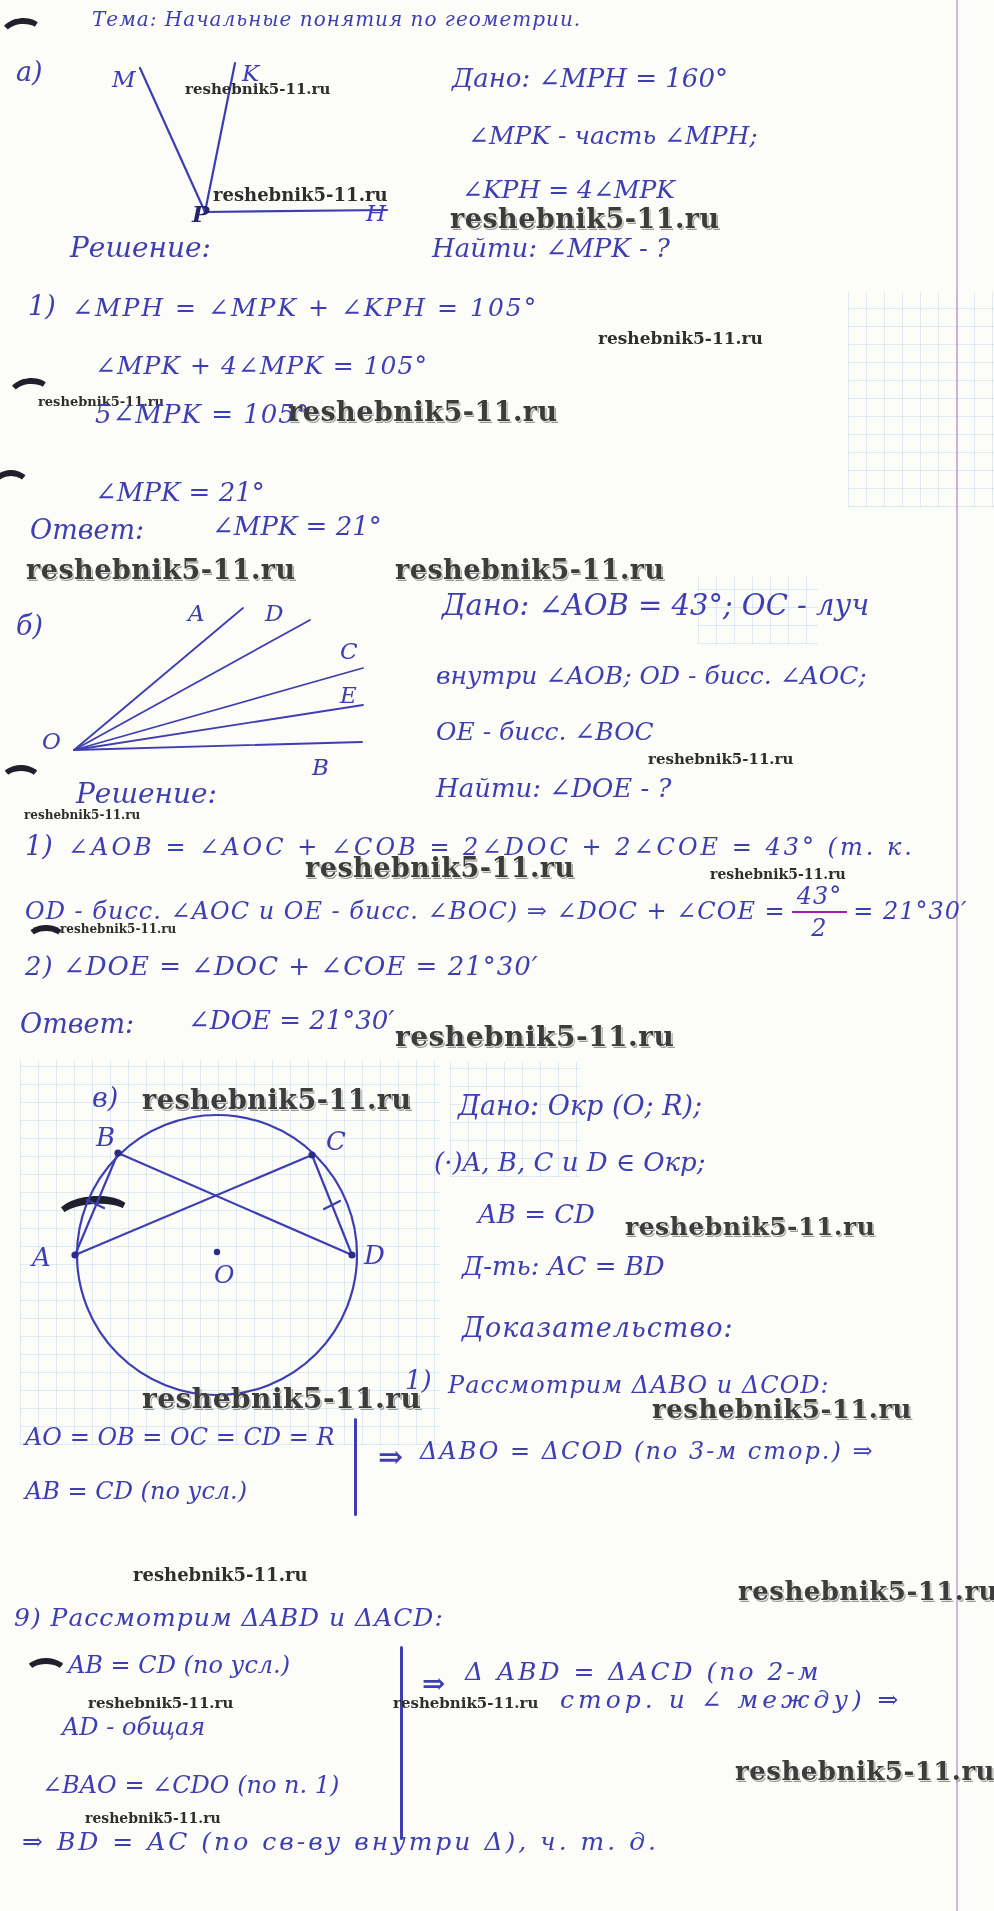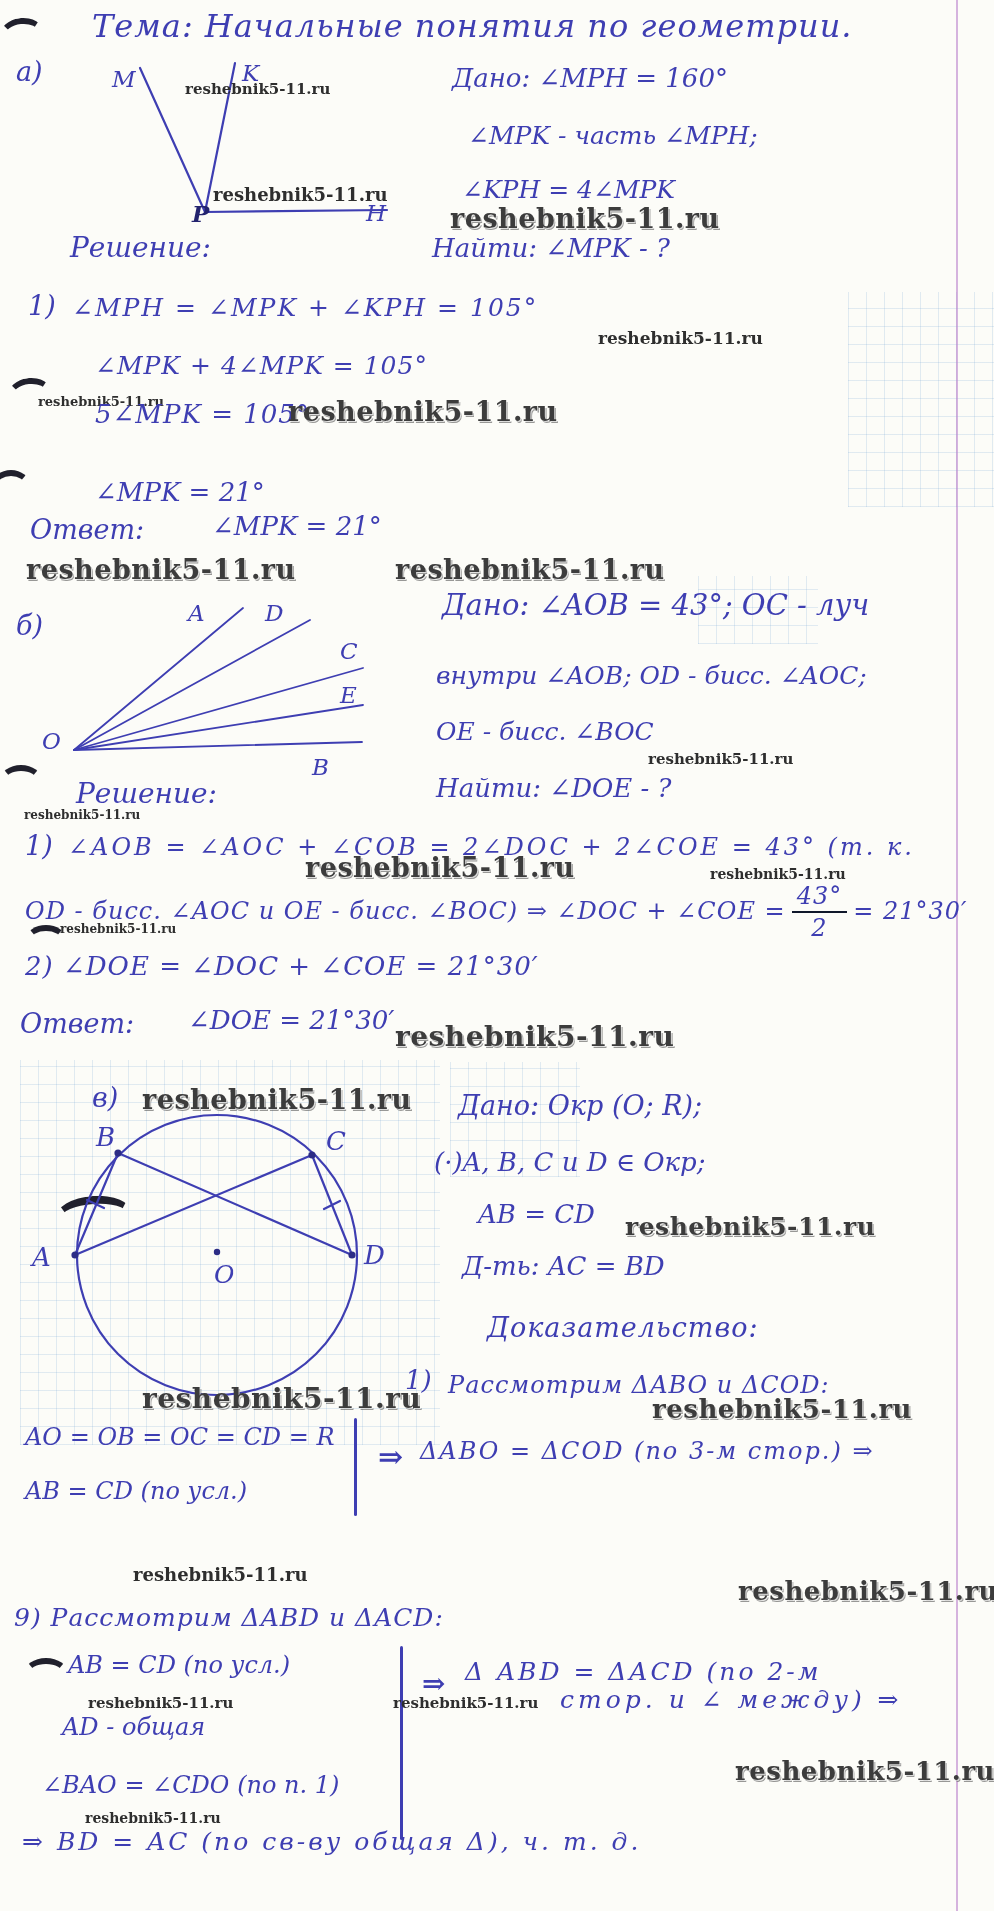--- a/index.html
+++ b/index.html
@@ -28,21 +28,21 @@
   .plabel { position:absolute; font-family:"DejaVu Serif", serif; font-style:italic;
     color:#3e3eb2; font-size:23px; white-space:nowrap; }
   .cres {
     position:absolute; border-radius:50%;
     border:5px solid transparent; border-top:6px solid #20202c;
   }
   .vbar { position:absolute; width:3px; background:#3e3eb2; border-radius:2px; }
   .mline { position:absolute; background:rgba(186,130,205,0.6); }
   .frac { display:inline-flex; flex-direction:column; align-items:center;
     line-height:1; vertical-align:middle; margin:0 6px; }
-  .frac .fnum { border-bottom:2px solid #0f172a; padding:0 5px 3px; }
+  .frac .fnum { border-bottom:2px solid #a21caf; padding:0 5px 3px; }
   .frac .fden { padding-top:3px; }
   .row { display:flex; align-items:center; }
   svg { position:absolute; overflow:visible; }
 </style>
 </head>
 <body>
 
 <div id="page">
 
   <div class="grid" style="left:848px;top:292px;width:146px;height:215px;"></div>
@@ -53,21 +53,21 @@
   <div class="mline" style="left:956px;top:0;width:2px;height:1911px;"></div>
 
   <div class="cres" style="left:0px;top:18px;width:34px;height:22px;transform:rotate(-6deg);"></div>
   <div class="cres" style="left:8px;top:378px;width:34px;height:22px;transform:rotate(-6deg);"></div>
   <div class="cres" style="left:-8px;top:470px;width:28px;height:20px;"></div>
   <div class="cres" style="left:0px;top:765px;width:32px;height:20px;"></div>
   <div class="cres" style="left:26px;top:925px;width:30px;height:18px;"></div>
   <div class="cres" style="left:56px;top:1196px;width:66px;height:26px;border-top-width:8px;transform:rotate(-4deg);"></div>
   <div class="cres" style="left:24px;top:1658px;width:34px;height:20px;"></div>
 
-  <div class="hw" style="left:92px;top:8px;font-size:32px;letter-spacing:1px;">Тема:  Начальные  понятия  по  геометрии.</div>
+  <div class="hw" style="left:92px;top:8px;font-size:20px;letter-spacing:1px;">Тема:  Начальные  понятия  по  геометрии.</div>
 
   <div class="hw" style="left:16px;top:56px;font-size:27px;">а)</div>
 
   <svg style="left:55px;top:55px;" width="350" height="165" viewBox="0 0 350 165">
     <g stroke="#3e3eb2" stroke-width="2.2" stroke-linecap="round" fill="none">
       <line x1="150" y1="157" x2="85" y2="13"></line>
       <line x1="150" y1="157" x2="180" y2="8"></line>
       <line x1="150" y1="157" x2="332" y2="155"></line>
     </g>
   </svg>
@@ -178,21 +178,21 @@
   <span class="plabel" style="left:32px;top:1242px;font-size:26px;">A</span>
   <span class="plabel" style="left:364px;top:1240px;font-size:26px;">D</span>
   <span class="plabel" style="left:214px;top:1260px;font-size:25px;">O</span>
   <div class="wm" style="left:142px;top:1382px;font-size:28px;">reshebnik5-11.ru</div>
 
   <div class="hw" style="left:458px;top:1090px;font-size:27px;">Дано:  Окр (O; R);</div>
   <div class="hw" style="left:434px;top:1148px;font-size:26px;">(·)A, B, C и D ∈ Окр;</div>
   <div class="hw" style="left:478px;top:1200px;font-size:26px;">AB = CD</div>
   <div class="wm" style="left:625px;top:1212px;font-size:25px;">reshebnik5-11.ru</div>
   <div class="hw" style="left:462px;top:1252px;font-size:26px;">Д-ть:   AC = BD</div>
-  <div class="hw" style="left:487px;top:1312px;font-size:27px;letter-spacing:1px;">Доказательство:</div>
+  <div class="hw" style="left:462px;top:1312px;font-size:27px;letter-spacing:1px;">Доказательство:</div>
 
   <div class="hw" style="left:405px;top:1366px;font-size:26px;">1)</div>
   <div class="hw" style="left:448px;top:1372px;font-size:24px;letter-spacing:1px;">Рассмотрим  ΔABO и  ΔCOD:</div>
   <div class="wm" style="left:652px;top:1394px;font-size:26px;">reshebnik5-11.ru</div>
 
   <div class="hw" style="left:25px;top:1424px;font-size:24px;">AO = OB = OC = CD = R</div>
   <div class="vbar" style="left:354px;top:1418px;height:98px;"></div>
   <div class="hw" style="left:378px;top:1440px;font-size:30px;font-weight:700;">⇒</div>
   <div class="hw" style="left:420px;top:1438px;font-size:24px;letter-spacing:2px;">ΔABO = ΔCOD (по 3-м  стор.) ⇒</div>
   <div class="hw" style="left:25px;top:1478px;font-size:24px;">AB = CD (по усл.)</div>
@@ -209,15 +209,15 @@
 
   <div class="hw" style="left:422px;top:1668px;font-size:28px;font-weight:700;">⇒</div>
   <div class="hw" style="left:465px;top:1658px;font-size:25px;letter-spacing:3px;">Δ ABD = ΔACD (по 2-м</div>
   <div class="wm sm" style="left:393px;top:1694px;font-size:15px;">reshebnik5-11.ru</div>
   <div class="hw" style="left:560px;top:1686px;font-size:25px;letter-spacing:4px;">стор. и  ∠ между)   ⇒</div>
   <div class="wm" style="left:735px;top:1756px;font-size:26px;">reshebnik5-11.ru</div>
 
   <div class="hw" style="left:42px;top:1772px;font-size:24px;">∠BAO = ∠CDO (по п. 1)</div>
   <div class="wm sm" style="left:85px;top:1810px;font-size:14px;">reshebnik5-11.ru</div>
 
-  <div class="hw" style="left:22px;top:1828px;font-size:25px;letter-spacing:3px;">⇒   BD = AC  (по  св-ву   общая   Δ),   ч. т. д.</div>
+  <div class="hw" style="left:22px;top:1828px;font-size:25px;letter-spacing:3px;">⇒   BD = AC  (по  св-ву   внутри   Δ),   ч. т. д.</div>
 
 </div>
 
 </body></html>

